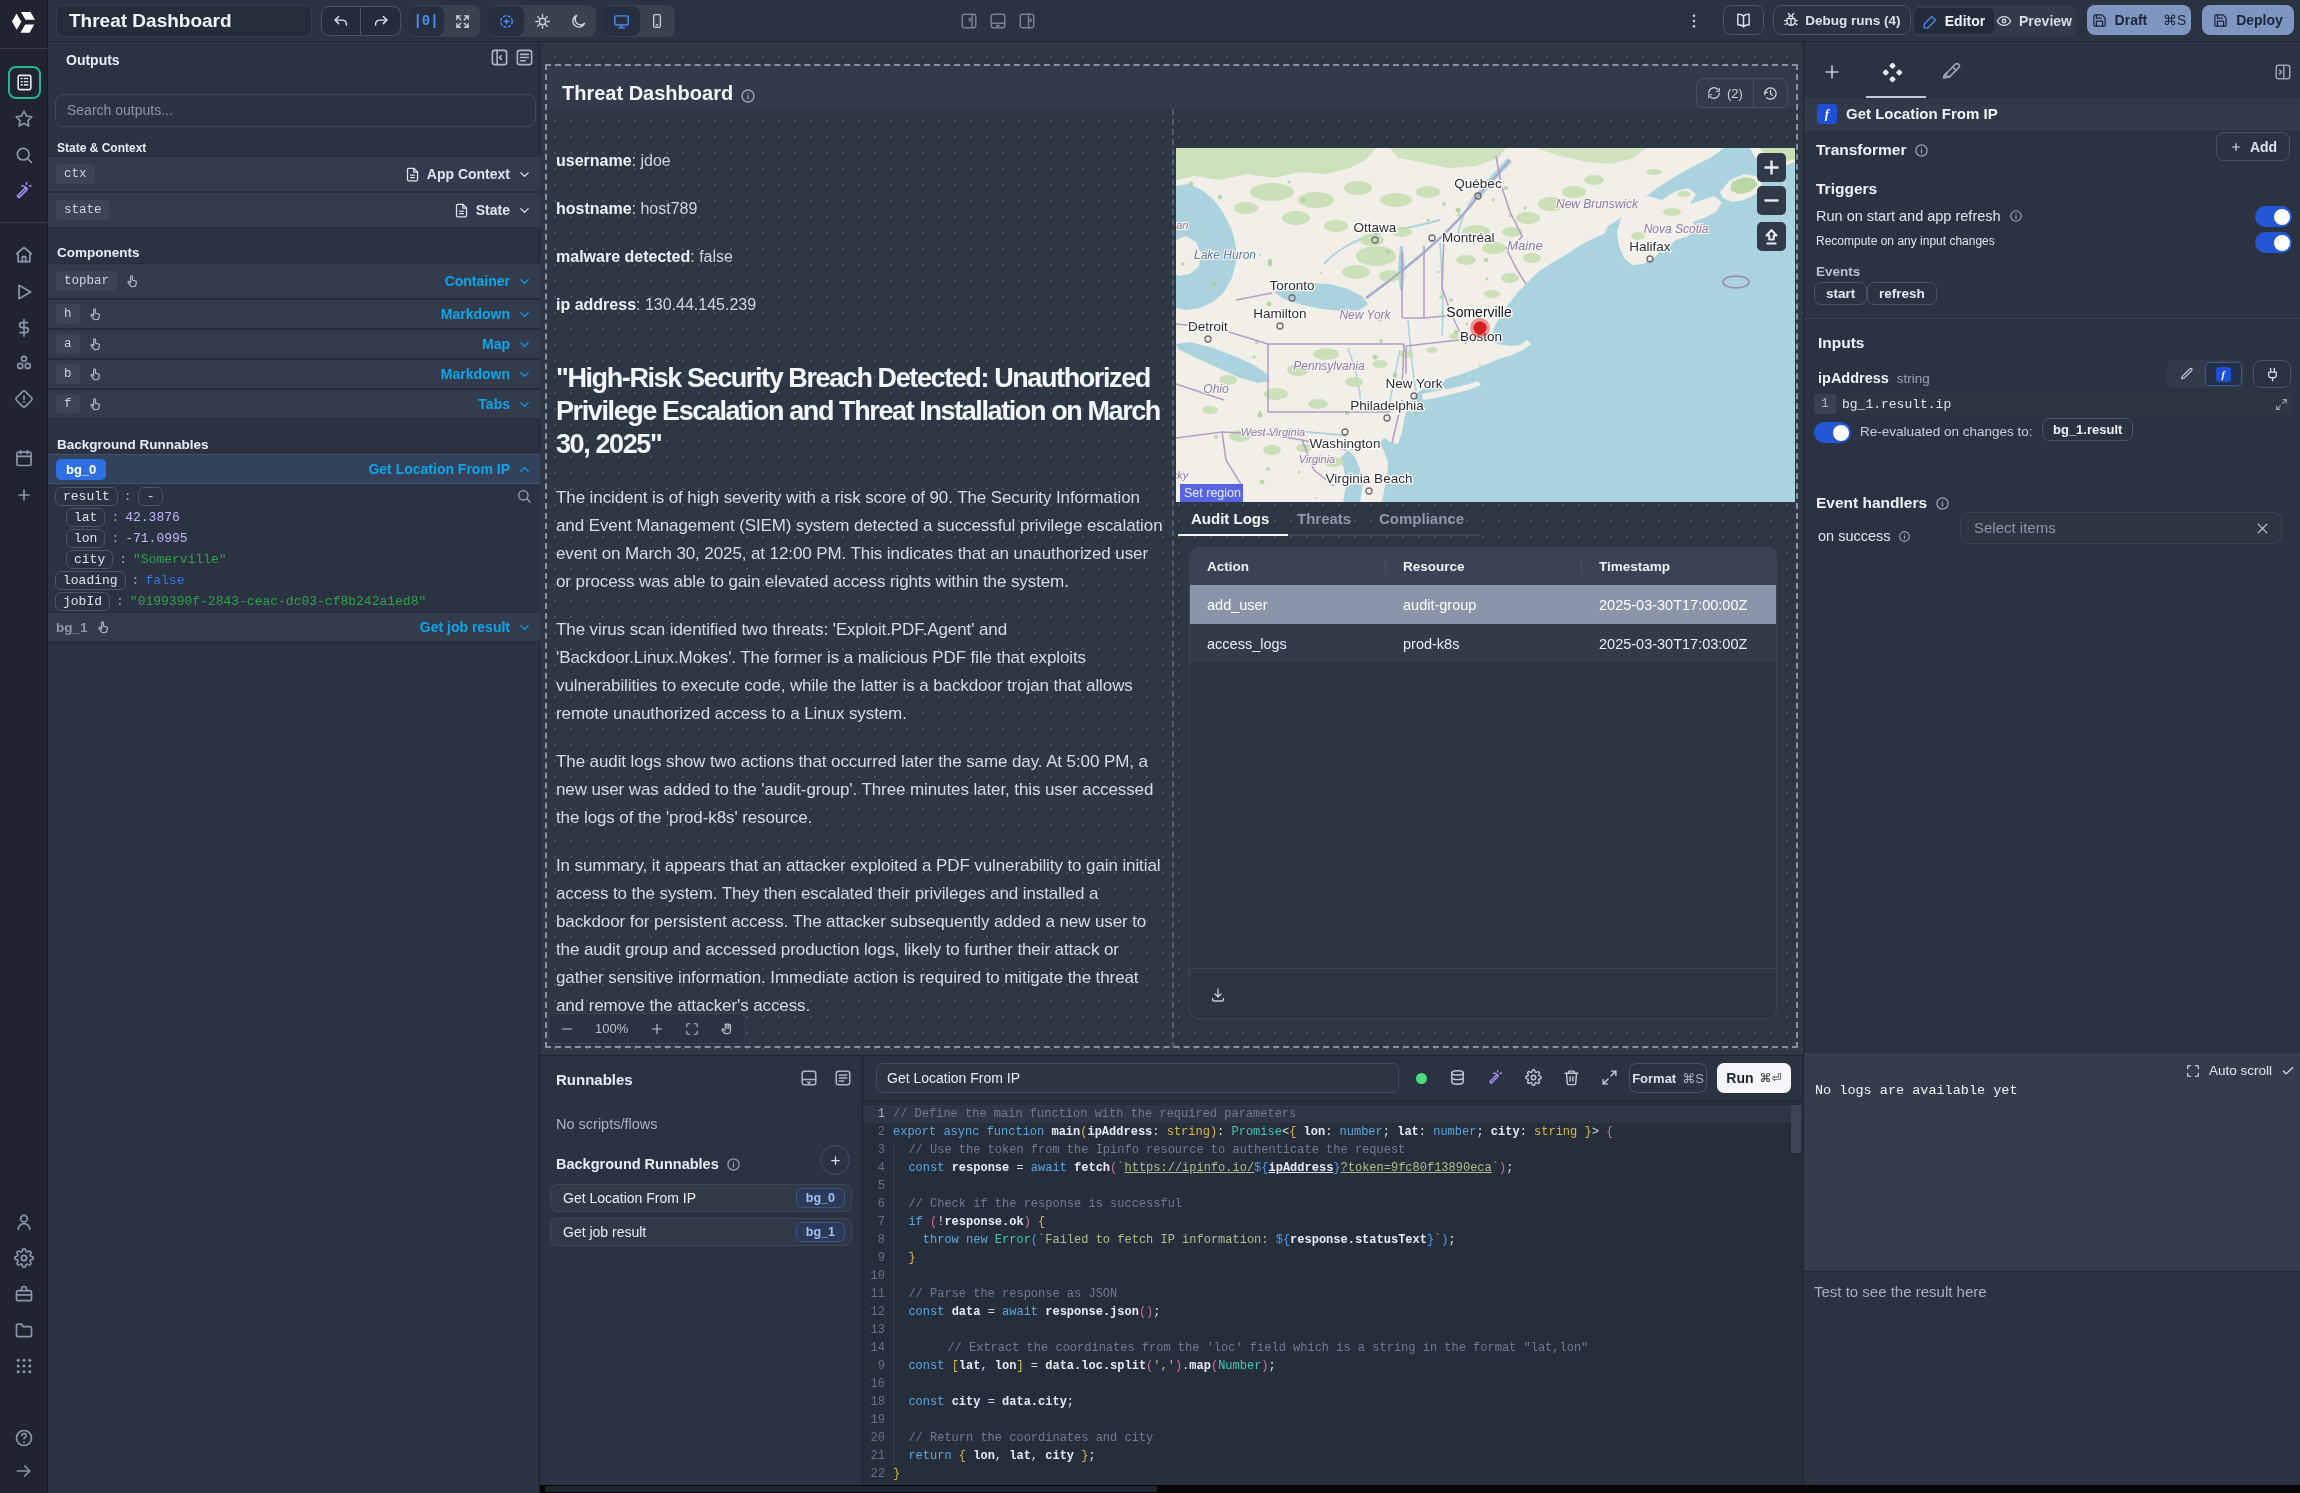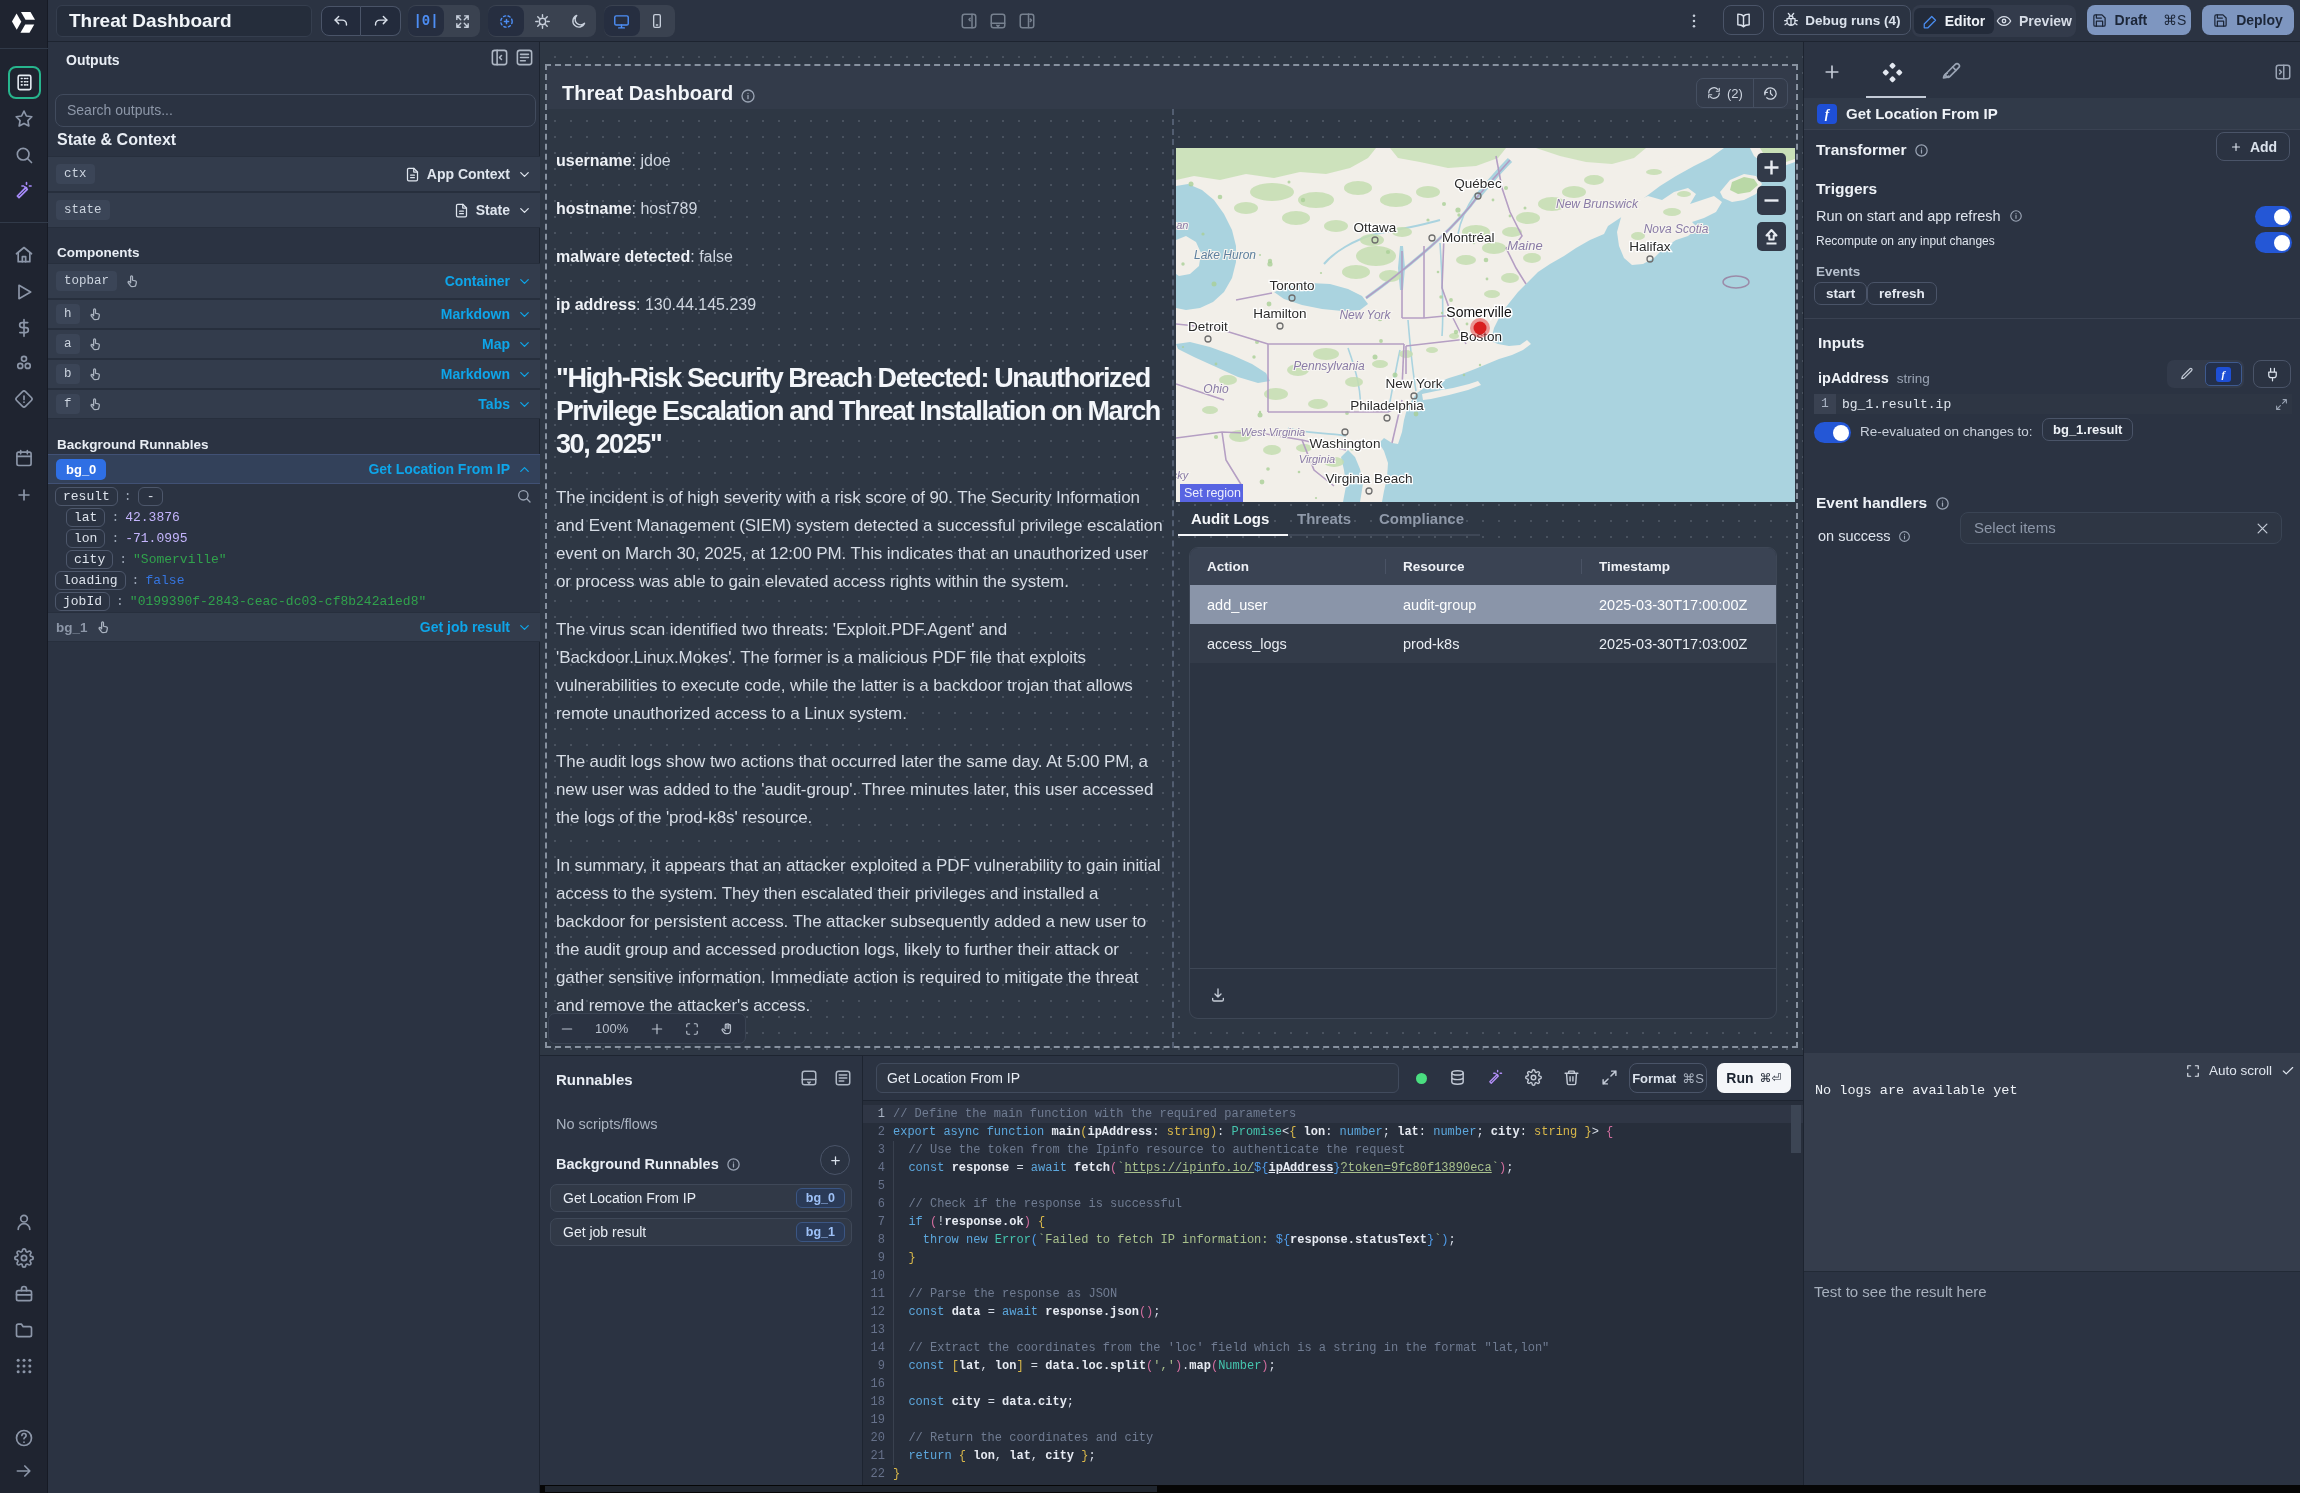--- a/index.html
+++ b/index.html
@@ -273,21 +273,21 @@
         <path d="M9 3v18M14.5 9.5L12 12l2.5 2.5"></path>
       </svg>
     </div>
 <div class="abs" style="left:467px;top:6px;color:#aeb7c4">
       <svg class="ico" width="19" height="19" viewBox="0 0 24 24">
         <rect x="3" y="3" width="18" height="18" rx="3"></rect>
         <path d="M7 8h10M7 12h10M7 16h6"></path>
       </svg>
     </div>
 <div class="abs" style="left:7px;top:52px;width:481px;height:33px;border:1px solid #414b5d;border-radius:8px;background:#2b3342;line-height:31px;padding-left:11px;font-size:14px;color:#8d97a8">Search outputs...</div>
-<div class="abs sechead" style="left:9px;top:89px;font-size:16px">State &amp; Context</div>
+<div class="abs sechead" style="left:9px;top:99px;font-size:12px">State &amp; Context</div>
 <div class="abs lrow" style="top:114px;height:36px">
  <span class="badge">ctx</span>
  <span style="margin-left:auto;display:flex;align-items:center;gap:7px;color:#dfe5ee">
         <svg class="ico" width="15" height="15" viewBox="0 0 24 24">
           <path d="M14 2H6a2 2 0 0 0-2 2v16a2 2 0 0 0 2 2h12a2 2 0 0 0 2-2V8z"></path>
           <path d="M14 2v6h6M9 13h6M9 17h6"></path>
         </svg>
         <b style="font-size:14px">App Context</b>
         <svg class="ico" width="15" height="15" viewBox="0 0 24 24">
           <path d="M6 9l6 6 6-6"></path>
@@ -849,21 +849,21 @@
             <span style="white-space:pre;border-left:1px solid #39414f;">  <span style="color:#5ca7dd">const</span> <span style="color:#e6eaf2;font-weight:700">data</span><span style="color:#d6dce6"> = </span><span style="color:#5ca7dd">await</span> <span style="color:#e6eaf2;font-weight:700">response.json</span><span style="color:#d16d9e">(</span><span style="color:#d16d9e">)</span><span style="color:#d6dce6">;</span></span>
           </div>
           <div style="display:flex;height:18px;">
             <span style="width:22px;text-align:right;color:#66718a;flex-shrink:0">13</span>
             <span style="width:8px;flex-shrink:0"></span>
             <span style="white-space:pre;border-left:1px solid #39414f;"></span>
           </div>
           <div style="display:flex;height:18px;">
             <span style="width:22px;text-align:right;color:#66718a;flex-shrink:0">14</span>
             <span style="width:8px;flex-shrink:0"></span>
-            <span style="white-space:pre;border-left:1px solid #39414f;">  <span style="color:#707c92">// Extract the coordinates from the 'loc' field which is a string in the format "lat,lon"</span></span>
+            <span style="white-space:pre;border-left:1px solid #39414f;padding-left:39px;">  <span style="color:#707c92">// Extract the coordinates from the 'loc' field which is a string in the format "lat,lon"</span></span>
           </div>
           <div style="display:flex;height:18px;">
             <span style="width:22px;text-align:right;color:#66718a;flex-shrink:0">9</span>
             <span style="width:8px;flex-shrink:0"></span>
             <span style="white-space:pre;border-left:1px solid #39414f;">  <span style="color:#5ca7dd">const</span> <span style="color:#d9b84a">[</span><span style="color:#e6eaf2;font-weight:700">lat</span><span style="color:#d6dce6">, </span><span style="color:#e6eaf2;font-weight:700">lon</span><span style="color:#d9b84a">]</span><span style="color:#d6dce6"> = </span><span style="color:#e6eaf2;font-weight:700">data.loc.split</span><span style="color:#d16d9e">(</span><span style="color:#a8c08c">','</span><span style="color:#d16d9e">)</span><span style="color:#d6dce6">.</span><span style="color:#e6eaf2;font-weight:700">map</span><span style="color:#d16d9e">(</span><span style="color:#45c5ae">Number</span><span style="color:#d16d9e">)</span><span style="color:#d6dce6">;</span></span>
           </div>
           <div style="display:flex;height:18px;">
             <span style="width:22px;text-align:right;color:#66718a;flex-shrink:0">16</span>
             <span style="width:8px;flex-shrink:0"></span>
             <span style="white-space:pre;border-left:1px solid #39414f;"></span>

